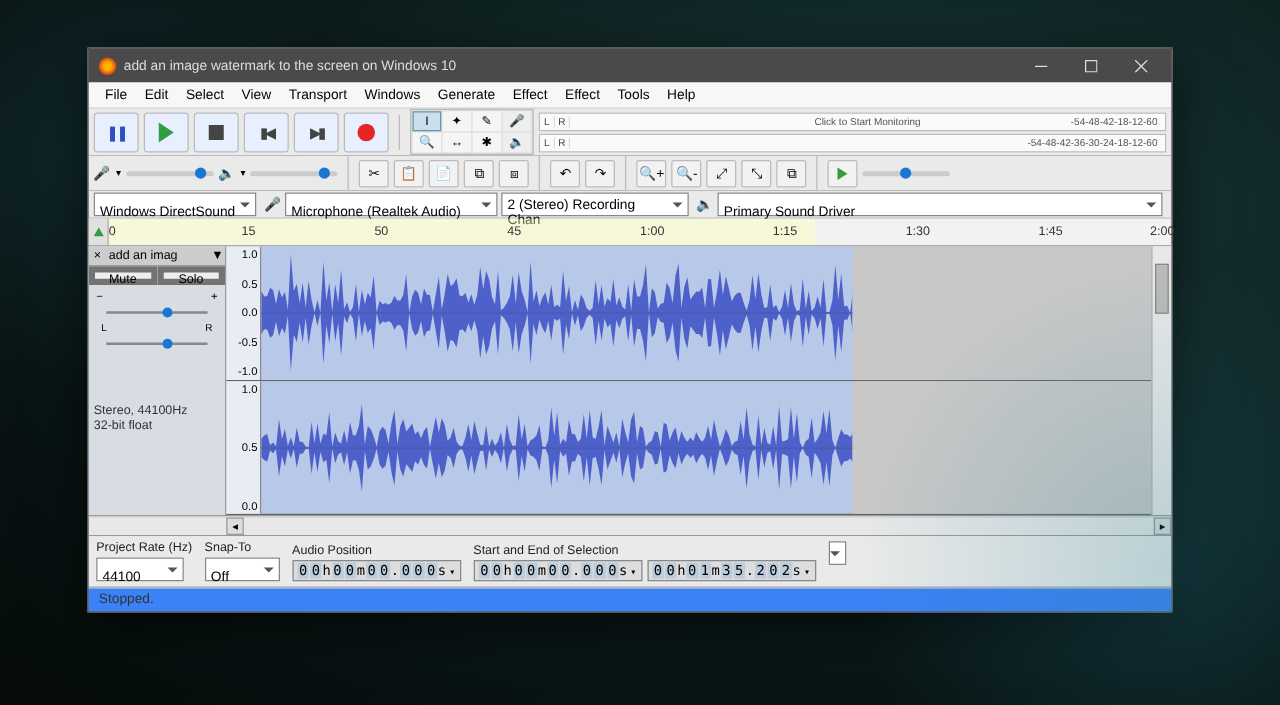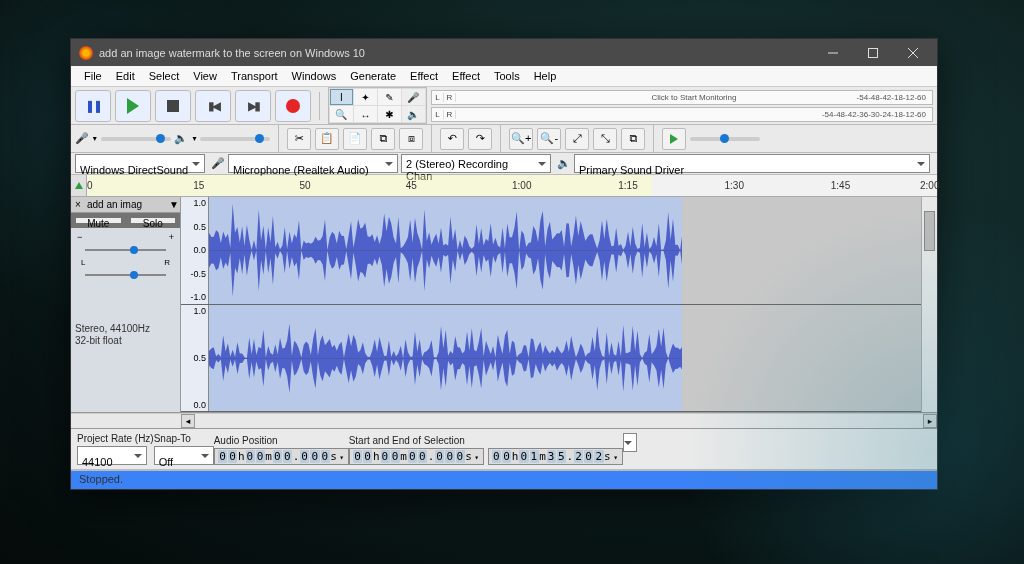--- a/index.html
+++ b/index.html
@@ -115,21 +115,21 @@
 
 .vscroll { width:16px; background:#e8e8e8; border-left:1px solid #aaa; }
 .vscroll .thumb { margin:14px 2px 0; height:40px; background:#bbb; border:1px solid #888; }
 
 .hscroll { height:16px; background:#e8e8e8; border-bottom:1px solid #999; border-top:1px solid #ccc; display:flex; }
 .hscroll .sp { width:110px; }
 .hscroll .bar { flex:1; position:relative; }
 .hscroll .bar .arr { position:absolute; width:14px; height:14px; top:0; background:#ddd; border:1px solid #999; text-align:center; line-height:12px; font-size:9px;}
 .hscroll .bar .arr.l { left:0; } .hscroll .bar .arr.r { right:0; }
 
-.selection-bar { background:#eaeaea; padding:4px 6px; border-bottom:1px solid #bbb; display:flex; align-items:flex-end; font-size:11px; }
+.selection-bar { background:#eaeaea; padding:4px 6px; border-bottom:1px solid #bbb; display:flex; gap:10px; align-items:flex-end; font-size:11px; }
 .field { display:flex; flex-direction:column; gap:2px; }
 .field label { font-size:10px; color:#222; }
 .field .val { display:flex; }
 .timebox { background:#ddd; border:1px solid #888; padding:1px 3px; font-family:monospace; font-size:11px; letter-spacing:.5px; }
 .timebox span.d { background:#bcd; padding:0 1px; margin:0 .5px; border-radius:1px; }
 .timebox .arr { font-size:8px; padding-left:2px; }
 
 .statusbar { height:19px; background:#3b82f6; border-top:1px solid #bbb; padding:2px 8px; font-size:11px; color:#333; }
 
 

